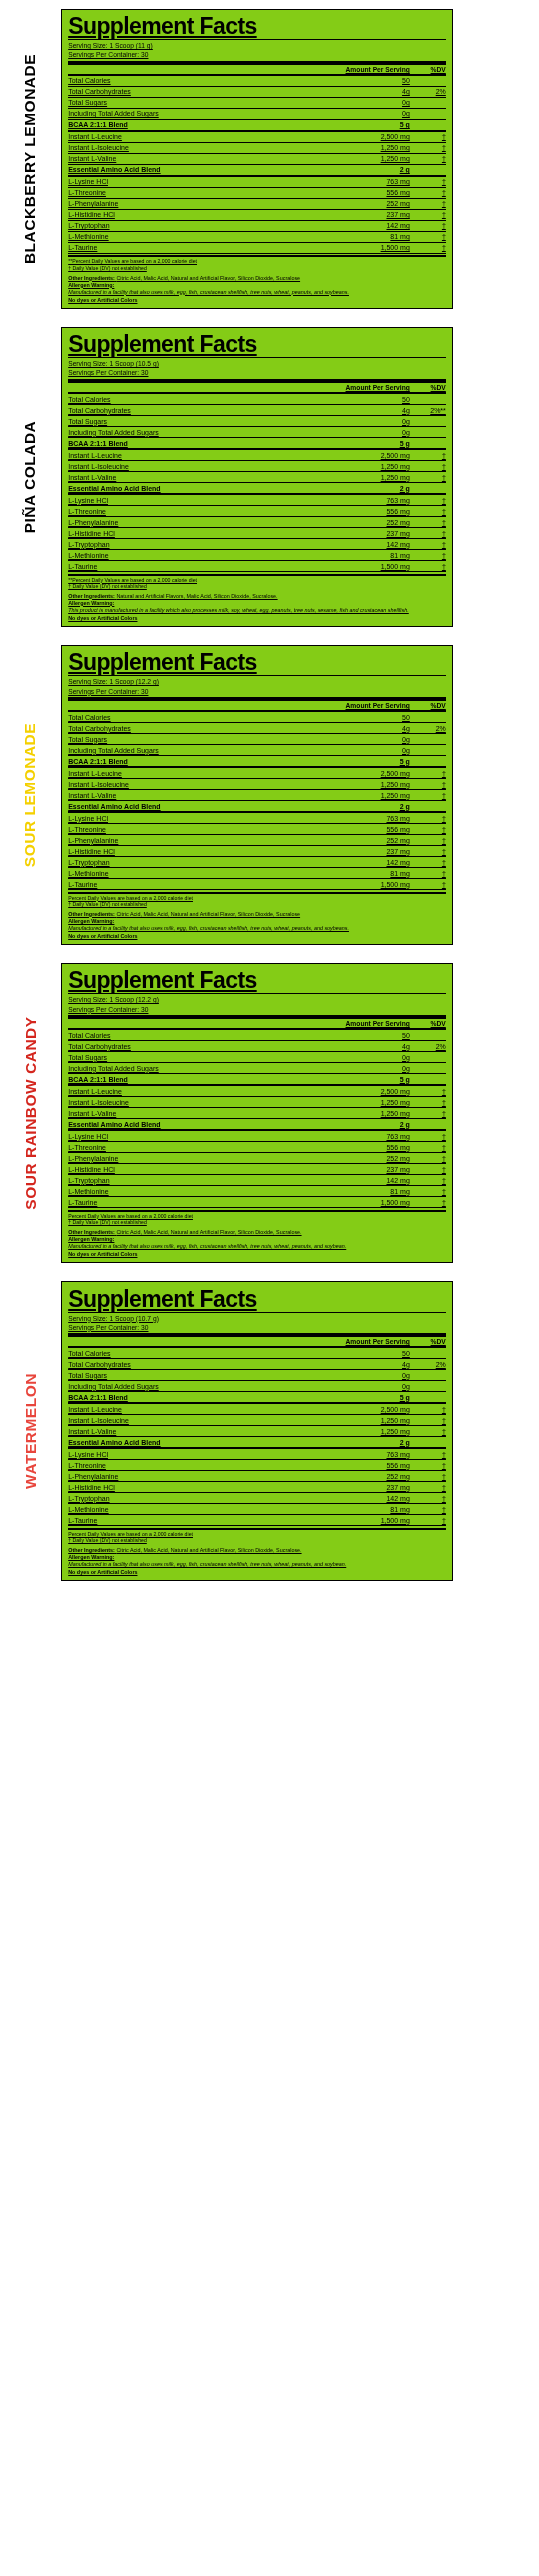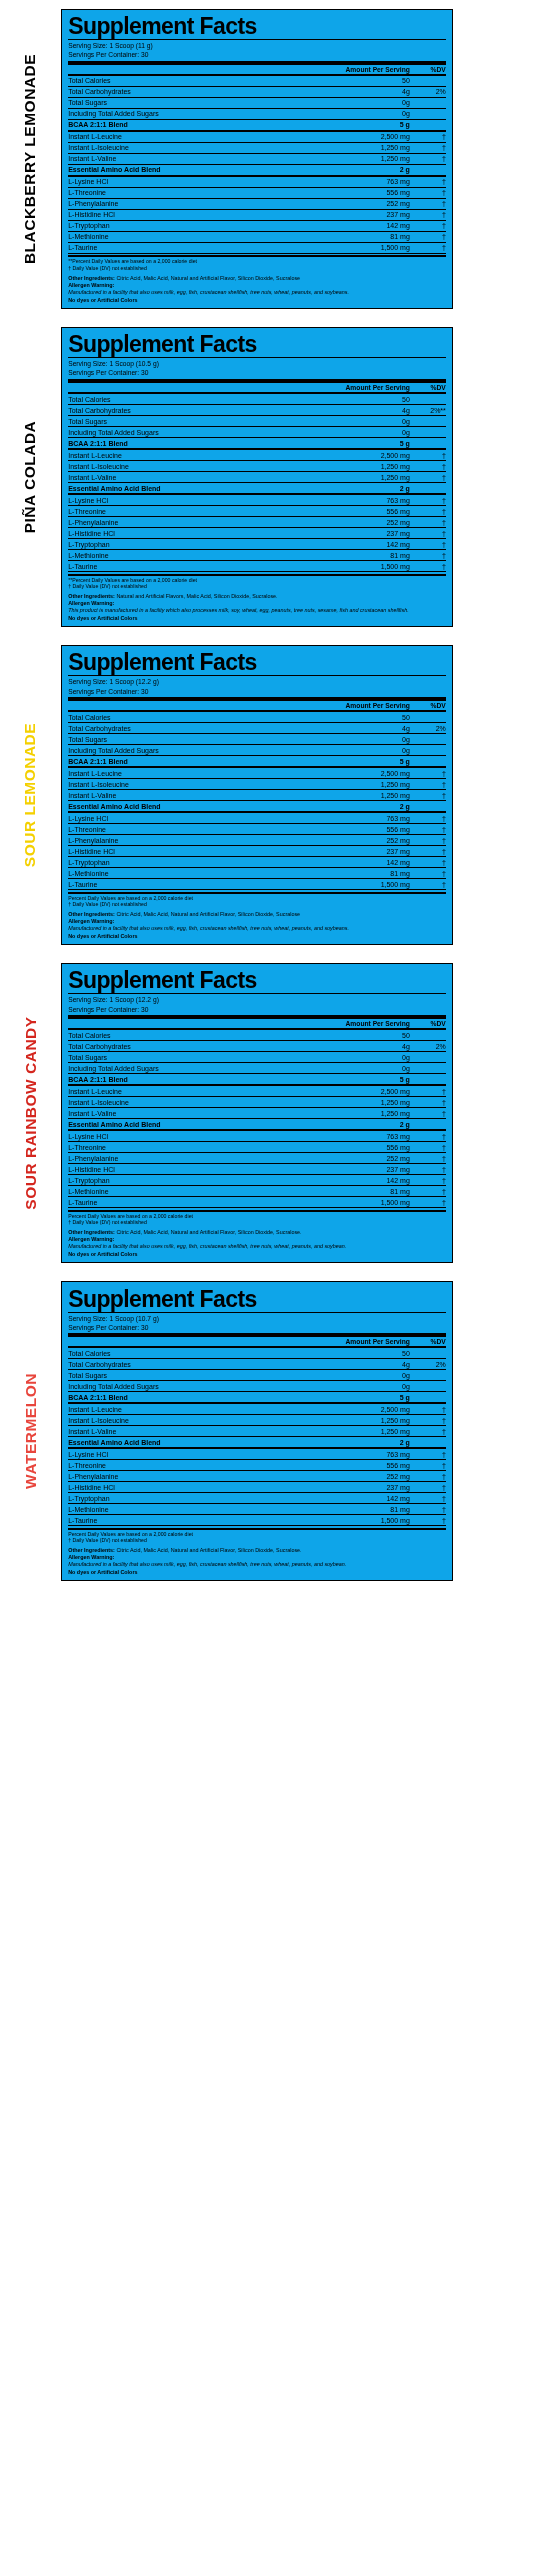--- a/index.html
+++ b/index.html
@@ -37,22 +37,23 @@
     font-weight: bold;
     font-size: 15.5px;
     letter-spacing: 0.5px;
     font-family: "Liberation Sans", sans-serif;
     text-align: center;
   }
   .facts-wrap {
     flex: 0 0 392px;
     width: 392px;
     border: 1.5px solid #000;
-    background: #0ea5e9;
+    background: #84cc16;
     padding: 4.1px 6.2px 4.1px 6.2px;
+    text-decoration: underline;
   }
   .facts-title {
     font-size: 23px;
     font-weight: bold;
     letter-spacing: -0.6px;
     line-height: 1.0;
     margin: 1px 0 1px 0;
     font-family: "Liberation Sans", sans-serif;
   }
   .rule-thin { border-bottom: 0.5px solid #000; }

